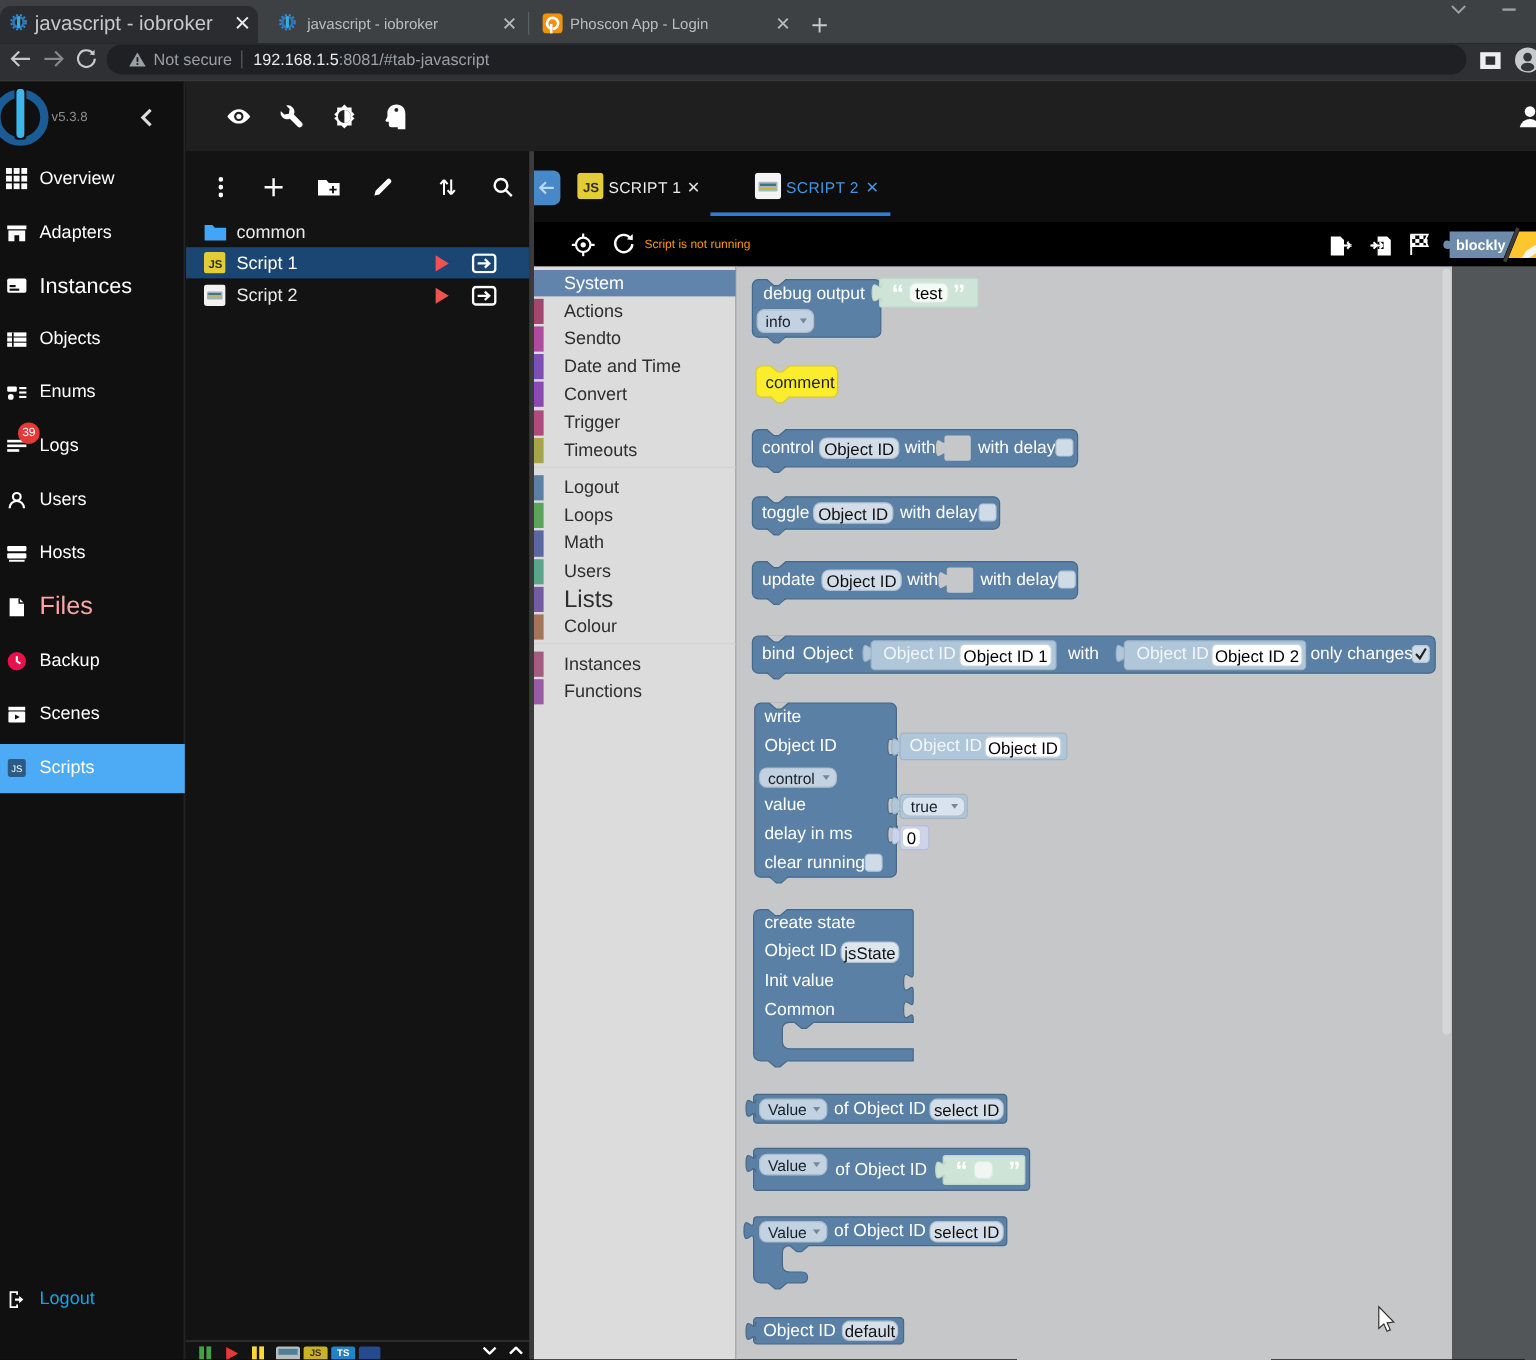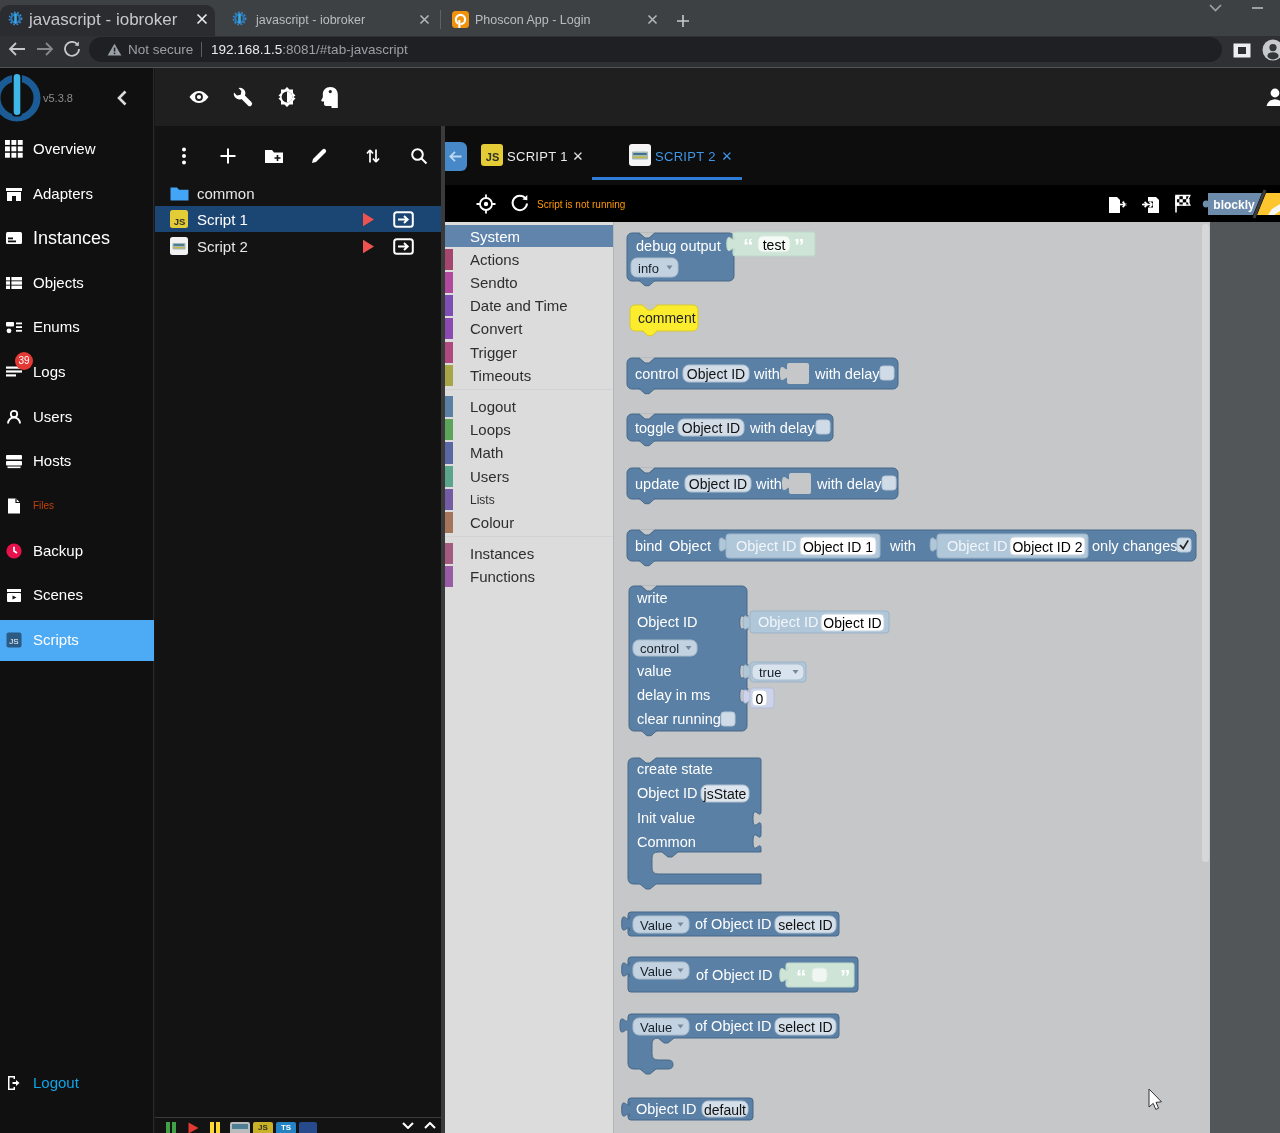--- a/index.html
+++ b/index.html
@@ -157,21 +157,21 @@
 <div style="position:absolute;left:5px;top:452px;width:18px;height:18px"><svg width="18" height="18" viewBox="0 0 18 18" style="">
       <rect x="1" y="3" width="16" height="4.4" rx="1" fill="#fff"></rect>
       <rect x="1" y="9" width="16" height="4.4" rx="1" fill="#fff"></rect>
       <rect x="2.5" y="14.5" width="13" height="1.6" fill="#fff"></rect>
     </svg></div>
 <div style="position:absolute;left:33px;top:452px;height:18px;line-height:18px;font-size:15px;color:#fff">Hosts</div>
 <div style="position:absolute;left:5px;top:497px;width:18px;height:18px"><svg width="18" height="18" viewBox="0 0 18 18" style="">
       <path d="M3 1.5 H11 L15 5.5 V16.5 H3 Z" fill="#fff"></path>
       <path d="M11 1.5 L11 5.5 H15" fill="none" stroke="#101010" stroke-width="1.2"></path>
     </svg></div>
-<div style="position:absolute;left:33px;top:497px;height:18px;line-height:18px;font-size:10px;color:#c2410c">Files</div>
+<div style="position:absolute;left:33px;top:497px;height:18px;line-height:18px;font-size:21px;color:#fca5a5">Files</div>
 <div style="position:absolute;left:5px;top:542px;width:18px;height:18px"><svg width="18" height="18" viewBox="0 0 18 18" style="">
       <circle cx="9" cy="9" r="7.6" fill="#e8114b"></circle>
       <path d="M9 4.8 V9 L12 11" stroke="#fff" stroke-width="1.7" fill="none"></path>
     </svg></div>
 <div style="position:absolute;left:33px;top:542px;height:18px;line-height:18px;font-size:15px;color:#fff">Backup</div>
 <div style="position:absolute;left:5px;top:586px;width:18px;height:18px"><svg width="18" height="18" viewBox="0 0 18 18" style="">
       <rect x="2" y="3" width="14" height="3" fill="#fff"></rect>
       <rect x="2" y="7" width="14" height="9" rx="1" fill="#fff"></rect>
       <path d="M7.5 9.5 L11.5 11.5 L7.5 13.5 Z" fill="#101010"></path>
     </svg></div>
@@ -346,21 +346,21 @@
 <div style="position:absolute;left:470px;top:366.7px;height:18px;line-height:18px;font-size:15px;color:#2e2e2e">Timeouts</div>
 <div style="position:absolute;left:445px;top:396.0px;width:8px;height:21.2px;background:#5b80a5"></div>
 <div style="position:absolute;left:470px;top:398.0px;height:18px;line-height:18px;font-size:15px;color:#2e2e2e">Logout</div>
 <div style="position:absolute;left:445px;top:419.2px;width:8px;height:21.2px;background:#5ba55b"></div>
 <div style="position:absolute;left:470px;top:421.2px;height:18px;line-height:18px;font-size:15px;color:#2e2e2e">Loops</div>
 <div style="position:absolute;left:445px;top:442.4px;width:8px;height:21.2px;background:#5b67a5"></div>
 <div style="position:absolute;left:470px;top:444.4px;height:18px;line-height:18px;font-size:15px;color:#2e2e2e">Math</div>
 <div style="position:absolute;left:445px;top:465.6px;width:8px;height:21.2px;background:#5ba58c"></div>
 <div style="position:absolute;left:470px;top:467.6px;height:18px;line-height:18px;font-size:15px;color:#2e2e2e">Users</div>
 <div style="position:absolute;left:445px;top:488.8px;width:8px;height:21.2px;background:#745ba5"></div>
-<div style="position:absolute;left:470px;top:490.8px;height:18px;line-height:18px;font-size:12px;color:#2e2e2e">Lists</div>
+<div style="position:absolute;left:470px;top:490.8px;height:18px;line-height:18px;font-size:20px;color:#2e2e2e">Lists</div>
 <div style="position:absolute;left:445px;top:512.0px;width:8px;height:21.2px;background:#a5745b"></div>
 <div style="position:absolute;left:470px;top:514.0px;height:18px;line-height:18px;font-size:15px;color:#2e2e2e">Colour</div>
 <div style="position:absolute;left:445px;top:543.0px;width:8px;height:21.2px;background:#a55b80"></div>
 <div style="position:absolute;left:470px;top:545.0px;height:18px;line-height:18px;font-size:15px;color:#2e2e2e">Instances</div>
 <div style="position:absolute;left:445px;top:566.2px;width:8px;height:21.2px;background:#995ba5"></div>
 <div style="position:absolute;left:470px;top:568.2px;height:18px;line-height:18px;font-size:15px;color:#2e2e2e">Functions</div>
 <div style="position:absolute;left:445px;top:388.5px;width:168px;height:1px;background:#d2d2d4"></div>
 <div style="position:absolute;left:445px;top:535.5px;width:168px;height:1px;background:#d2d2d4"></div>
 <svg class="ab" style="left:0;top:0" width="1280" height="1133">
 <rect x="627" y="233" width="107" height="48" rx="5" fill="#5b80a5" stroke="#466889" stroke-width="1"></rect>

